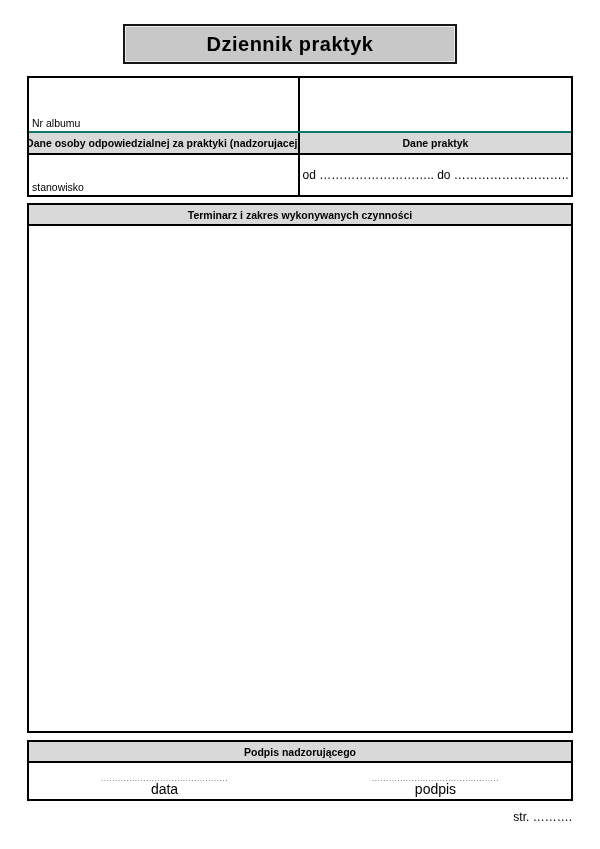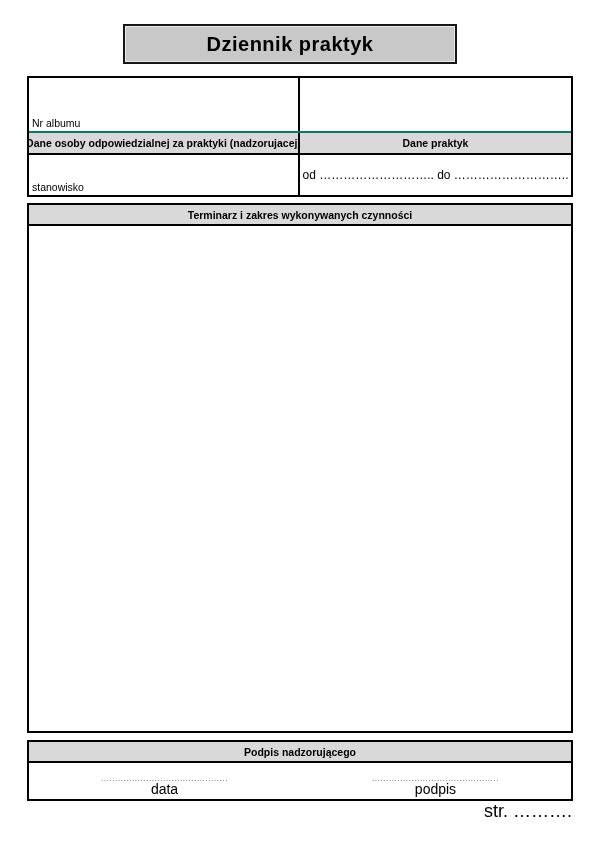--- a/index.html
+++ b/index.html
@@ -108,23 +108,23 @@
     line-height: 8px;
     letter-spacing: 0.6px;
     white-space: nowrap;
     overflow: hidden;
     max-width: 150px;
     color: #333;
   }
   .sig-label { font-size: 14px; line-height: 13px; }
   
   .page-num-line {
-    margin-top: 0;
+    margin-top: 9px;
     text-align: right;
-    font-size: 18px;
+    font-size: 12px;
     padding-right: 1px;
   }
 </style>
 </head>
 <body>
 
 <div class="page">
 
   <div class="title-box">
     <span class="title-text">Dziennik praktyk</span>

